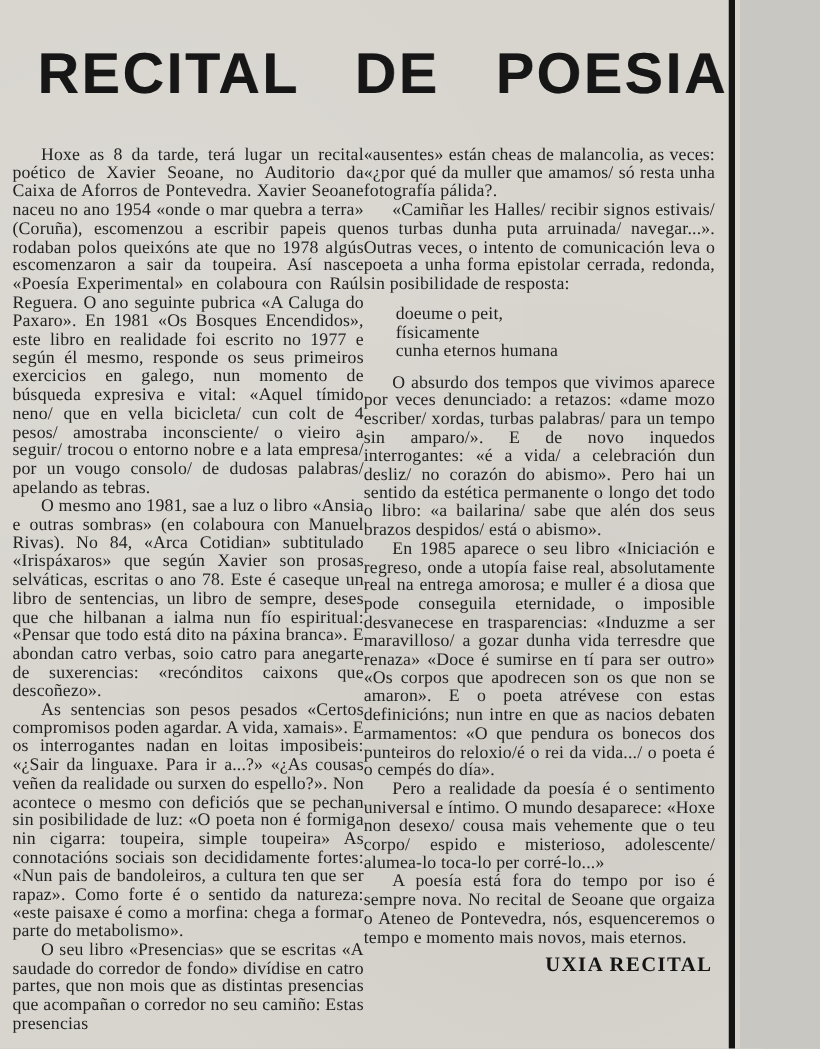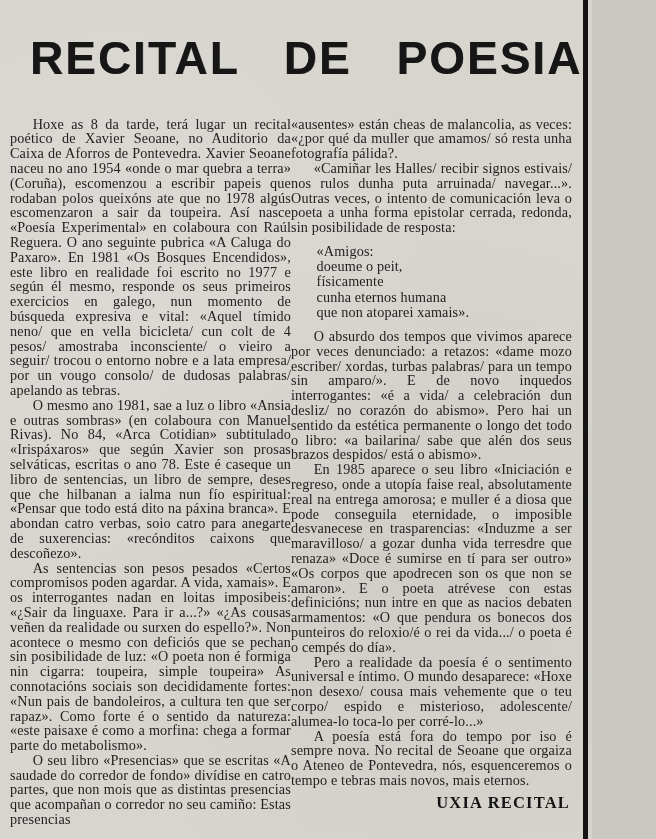--- a/index.html
+++ b/index.html
@@ -78,33 +78,31 @@
 
     <div class="col">
       <p>Hoxe as 8 da tarde, terá lugar un recital poético de Xavier Seoane, no Auditorio da Caixa de Aforros de Pontevedra. Xavier Seoane naceu no ano 1954 «onde o mar quebra a terra» (Coruña), escomenzou a escribir papeis que rodaban polos queixóns ate que no 1978 algús escomenzaron a sair da toupeira. Así nasce «Poesía Experimental» en colaboura con Raúl Reguera. O ano seguinte pubrica «A Caluga do Paxaro». En 1981 «Os Bosques Encendidos», este libro en realidade foi escrito no 1977 e según él mesmo, responde os seus primeiros exercicios en galego, nun momento de búsqueda expresiva e vital: «Aquel tímido neno/ que en vella bicicleta/ cun colt de 4 pesos/ amostraba inconsciente/ o vieiro a seguir/ trocou o entorno nobre e a lata empresa/ por un vougo consolo/ de dudosas palabras/ apelando as tebras.</p>
       <p>O mesmo ano 1981, sae a luz o libro «Ansia e outras sombras» (en colaboura con Manuel Rivas). No 84, «Arca Cotidian» subtitulado «Irispáxaros» que según Xavier son prosas selváticas, escritas o ano 78. Este é caseque un libro de sentencias, un libro de sempre, deses que che hilbanan a ialma nun fío espiritual: «Pensar que todo está dito na páxina branca». E abondan catro verbas, soio catro para anegarte de suxerencias: «recónditos caixons que descoñezo».</p>
       <p>As sentencias son pesos pesados «Certos compromisos poden agardar. A vida, xamais». E os interrogantes nadan en loitas imposibeis: «¿Sair da linguaxe. Para ir a...?» «¿As cousas veñen da realidade ou surxen do espello?». Non acontece o mesmo con deficiós que se pechan sin posibilidade de luz: «O poeta non é formiga nin cigarra: toupeira, simple toupeira» As connotacións sociais son decididamente fortes: «Nun pais de bandoleiros, a cultura ten que ser rapaz». Como forte é o sentido da natureza: «este paisaxe é como a morfina: chega a formar parte do metabolismo».</p>
       <p>O seu libro «Presencias» que se escritas «A saudade do corredor de fondo» divídise en catro partes, que non mois que as distintas presencias que acompañan o corredor no seu camiño: Estas presencias</p>
     </div>
 
     <div class="col">
       <p class="noindent">«ausentes» están cheas de malancolia, as veces: «¿por qué da muller que amamos/ só resta unha fotografía pálida?.</p>
-      <p>«Camiñar les Halles/ recibir signos estivais/ nos rulos dunha puta arruinada/ navegar...». Outras veces, o intento de comunicación leva o poeta a unha forma epistolar cerrada, redonda, sin posibilidade de resposta:</p>
+      <p>«Camiñar les Halles/ recibir signos estivais/ nos turbas dunha puta arruinada/ navegar...». Outras veces, o intento de comunicación leva o poeta a unha forma epistolar cerrada, redonda, sin posibilidade de resposta:</p>
 
       <div class="poem">
-        <div>«Amigos:</div>
         <div>doeume o peit,</div>
         <div>físicamente</div>
         <div>cunha eternos humana</div>
-        <div>que non atoparei xamais».</div>
       </div>
 
       <p>O absurdo dos tempos que vivimos aparece por veces denunciado: a retazos: «dame mozo escriber/ xordas, turbas palabras/ para un tempo sin amparo/». E de novo inquedos interrogantes: «é a vida/ a celebración dun desliz/ no corazón do abismo». Pero hai un sentido da estética permanente o longo det todo o libro: «a bailarina/ sabe que alén dos seus brazos despidos/ está o abismo».</p>
       <p>En 1985 aparece o seu libro «Iniciación e regreso, onde a utopía faise real, absolutamente real na entrega amorosa; e muller é a diosa que pode conseguila eternidade, o imposible desvanecese en trasparencias: «Induzme a ser maravilloso/ a gozar dunha vida terresdre que renaza» «Doce é sumirse en tí para ser outro» «Os corpos que apodrecen son os que non se amaron». E o poeta atrévese con estas definicións; nun intre en que as nacios debaten armamentos: «O que pendura os bonecos dos punteiros do reloxio/é o rei da vida.../ o poeta é o cempés do día».</p>
       <p>Pero a realidade da poesía é o sentimento universal e íntimo. O mundo desaparece: «Hoxe non desexo/ cousa mais vehemente que o teu corpo/ espido e misterioso, adolescente/ alumea-lo toca-lo per corré-lo...»</p>
-      <p>A poesía está fora do tempo por iso é sempre nova. No recital de Seoane que orgaiza o Ateneo de Pontevedra, nós, esquenceremos o tempo e tebras mais novos, mais eternos.</p>
+      <p>A poesía está fora do tempo por iso é sempre nova. No recital de Seoane que orgaiza o Ateneo de Pontevedra, nós, esquenceremos o tempo e momento mais novos, mais eternos.</p>
 
       <div class="byline">UXIA RECITAL</div>
     </div>
 
   </div>
 
 </div>
 
 </body></html>

